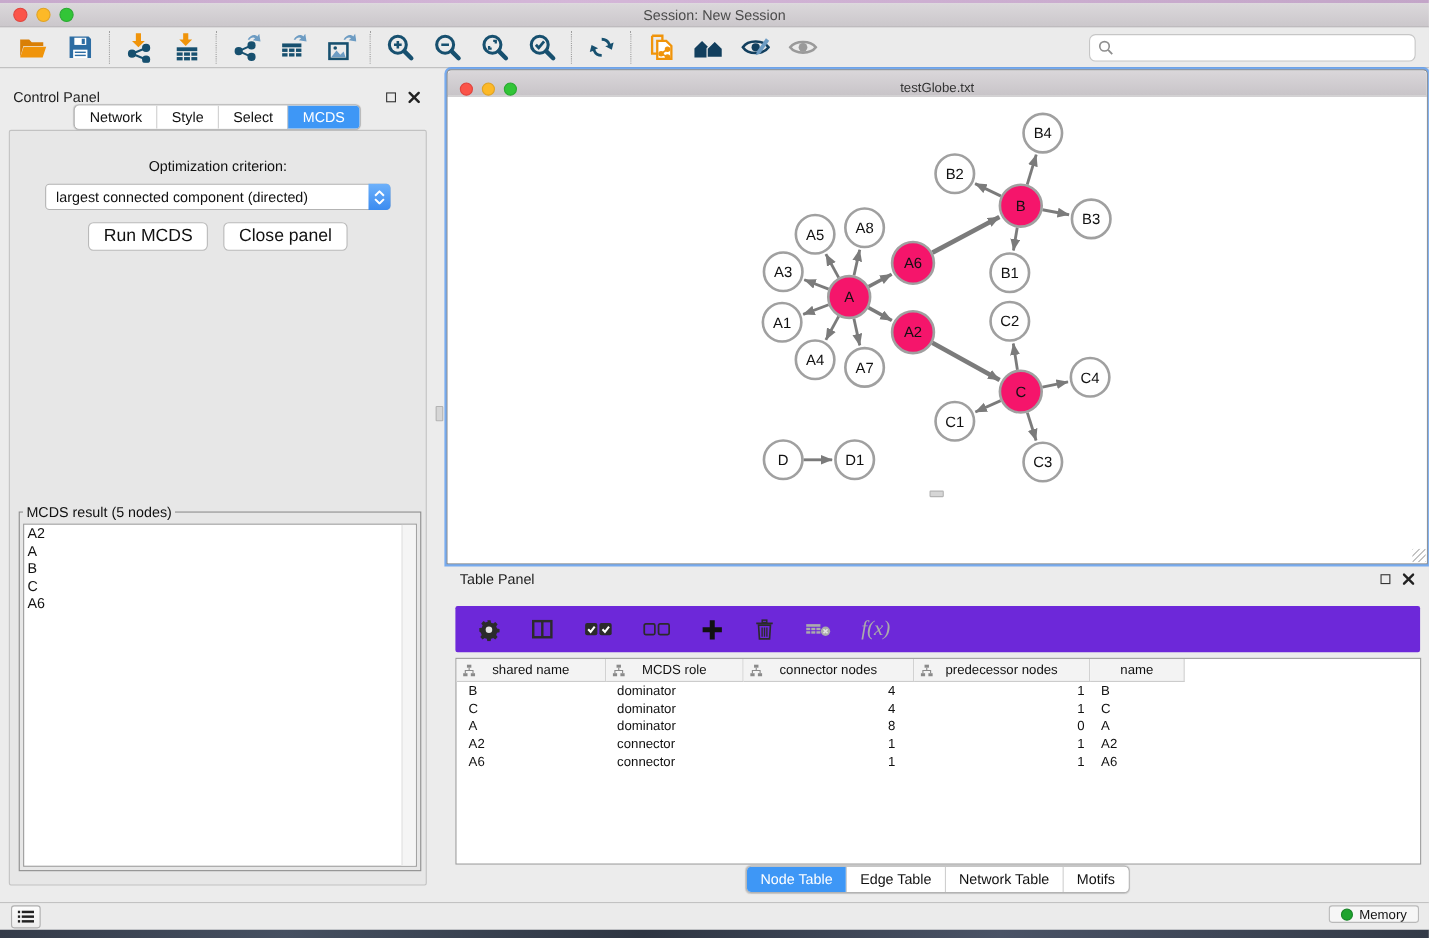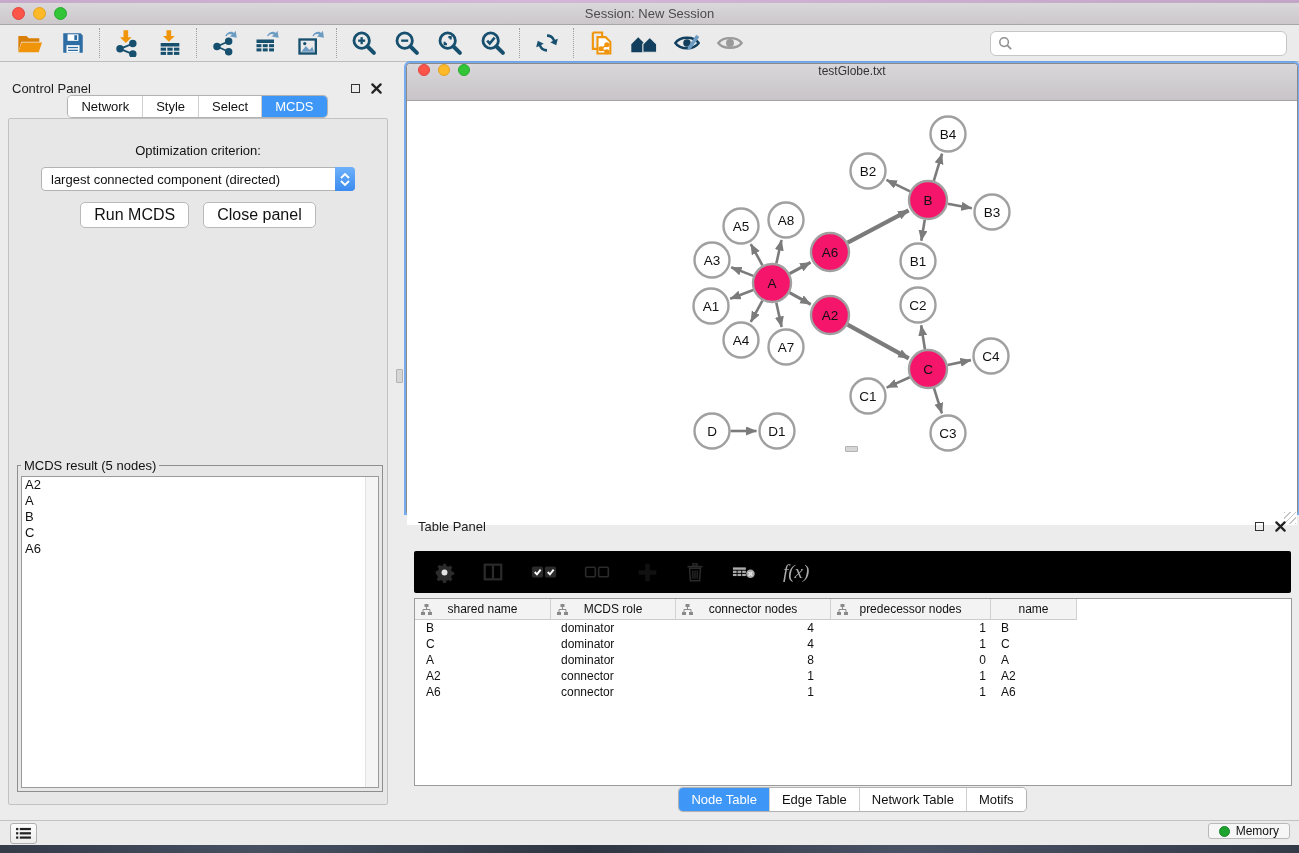--- a/index.html
+++ b/index.html
@@ -59,36 +59,36 @@
   .cp-fieldset legend { font-size:13px; color:#111; margin-left:3px; padding:0 3px; }
   .mcds-list { position:absolute; left:3px; right:3px; top:3px; bottom:3px; background:#fff;
     border:1px solid #9a9a9a; overflow:hidden; }
   .mcds-list .scrolltrack { position:absolute; right:0; top:0; bottom:0; width:13px; background:#f5f5f5; border-left:1px solid #e2e2e2; }
   .mcds-item { font-size:13px; line-height:16px; padding-left:3px; color:#111; }
 
   
   .net-window { left:406px; top:63px; width:892px; height:450px; background:#fff;
     border:1px solid #8a8a8a; border-radius:4px 4px 0 0;
     box-shadow:0 0 0 2px rgba(90,155,240,.8); }
-  .net-titlebar { height:37px; background:linear-gradient(#dad7da,#c8c4c8); border-bottom:1px solid #a5a1a5;
-    border-radius:4px 4px 0 0; display:flex; align-items:flex-start; position:relative; }
+  .net-titlebar { height:24px; background:linear-gradient(#dad7da,#c8c4c8); border-bottom:1px solid #a5a1a5;
+    border-radius:4px 4px 0 0; display:flex; align-items:flex-end; position:relative; }
   .net-titlebar .lights { padding-left:11px; } .net-titlebar .light { width:12px; height:12px; }
   .net-titlebar .title { position:absolute; left:0; right:0; text-align:center; font-size:12px; color:#333; }
   .net-canvas { position:relative; width:100%; height:424px; background:#fff; overflow:hidden; }
   .resize-corner { position:absolute; right:1px; bottom:1px; width:12px; height:12px;
     background:repeating-linear-gradient(135deg,#c4c4c4 0 1px,transparent 1px 4px); }
 
   .div-handle-v { left:396px; top:369px; width:7px; height:14px; background:#d6d6d6; border:1px solid #b3b3b3; border-radius:1px; }
   .div-handle-h { left:845px; top:446px; width:13px; height:6px; background:#d6d6d6; border:1px solid #b3b3b3; border-radius:1px; }
 
   
   .table-panel { left:406px; top:513px; width:893px; height:307px; }
   .tp-header { position:absolute; left:0; top:0; width:100%; height:27px; display:flex; align-items:center; }
   .tp-header .pt { font-size:13px; color:#1d1d1d; padding-left:12px; }
-  .tp-toolbar { position:absolute; left:8px; top:38px; width:877px; height:42px; background:#000000;
+  .tp-toolbar { position:absolute; left:8px; top:38px; width:877px; height:42px; background:#6d28d9;
     border-radius:2px; display:flex; align-items:center; gap:27px; padding-left:20px; }
   .tp-toolbar .ticon { display:flex; align-items:center; justify-content:center; }
   .fx { font-family:"Liberation Serif",serif; font-style:italic; font-size:19px; color:#ababab; }
   .dtable { position:absolute; left:8px; top:85px; width:878px; height:188px; background:#fff; border:1px solid #9b9b9b; overflow:hidden; }
   .thead { display:flex; height:21px; }
   .th { background:#f3f3f3; border-right:1px solid #d2d2d2; border-bottom:1px solid #cccccc;
     display:flex; align-items:center; justify-content:center; font-size:12px; color:#111; position:relative; }
   .th .tree-ic { position:absolute; left:6px; top:5px; }
   .trow { display:flex; height:16px; align-items:center; }
   .td { font-size:12px; color:#111; white-space:nowrap; overflow:hidden; }

